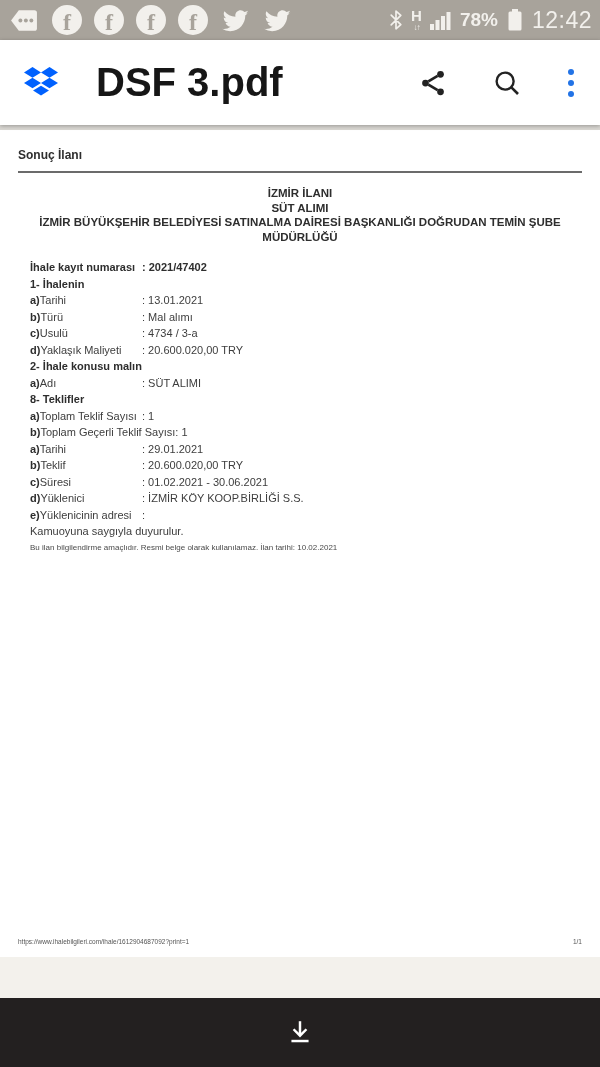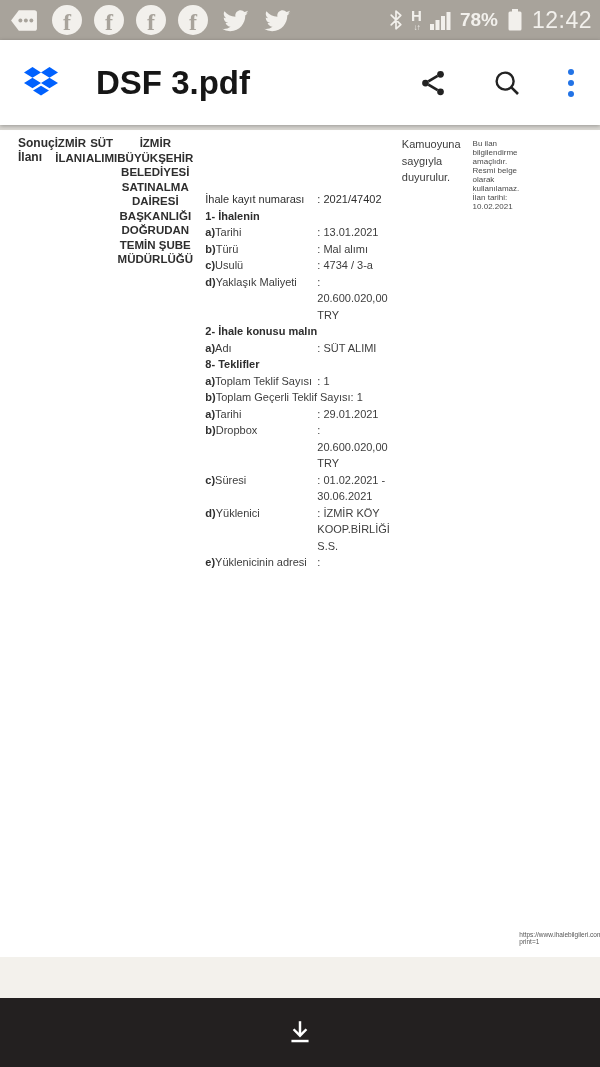--- a/index.html
+++ b/index.html
@@ -19,39 +19,39 @@
     font-family:"Liberation Serif", serif; }
   .net-type { display:flex; flex-direction:column; align-items:center; line-height:1; }
   .net-type .nt-letter { font-size:15px; font-weight:bold; }
   .net-type .nt-arrows { font-size:8px; letter-spacing:-1px; margin-top:1px; }
   .sb-pct { font-size:19px;font-weight:bold; }
   .sb-time { font-size:23px; letter-spacing:0.5px; }
 
   
   .app-header { flex:0 0 85px; background:#ffffff; display:flex; align-items:center;
     padding:0 24px; position:relative; z-index:3; box-shadow:0 1px 4px rgba(0,0,0,0.3); }
-  .hdr-title { flex:1; margin-left:38px; font-size:33px; font-weight:bold; color:#161616; }
+  .hdr-title { flex:1; margin-left:38px; font-size:40px; font-weight:bold; color:#161616; }
   .hdr-actions { display:flex; align-items:center; gap:44px; }
   .dots-menu { display:flex; flex-direction:column; gap:5px; padding:2px; }
   .dots-menu i { width:6px; height:6px; border-radius:50%; background:#2273e6; }
 
   
   .page-strip { flex:0 0 5px; background:#d9d7d2; }
-  .pdf-page { flex:0 0 827px; background:#ffffff; padding:6px 18px 12px;
-    display:flex; position:relative; }
+  .pdf-page { flex:0 0 827px; background:#ffffff; padding:18px 18px 12px;
+    display:flex; flex-direction:column; position:relative; }
   .page-hdr { font-size:12px; font-weight:bold; color:#2e2e2e; }
   .page-rule { border:none; border-top:2px solid #6b6b6b; margin:9px 0 13px; }
   .doc-title { text-align:center; font-size:11.5px; font-weight:bold; color:#2e2e2e;
     line-height:14.5px; }
   .doc-table { margin:15px 0 0 12px; }
   .doc-row { display:flex; font-size:11px; color:#3d3d3d; line-height:16.5px; }
   .doc-row .row-label { display:inline-flex; min-width:112px; }
   .row-prefix { font-weight:bold; color:#2e2e2e; }
   .style-section .row-label, .style-section { font-weight:bold; color:#2e2e2e; }
-  .style-strong { font-weight:normal; color:#2e2e2e;margin-top:40px; }
+  .style-strong { font-weight:bold; color:#2e2e2e; }
   .closing-line { margin-left:12px; font-size:11px; color:#3d3d3d; line-height:16.5px; }
   .disclaimer { margin-left:12px; font-size:8px; color:#4a4a4a; margin-top:3px; }
   .page-footer { margin-top:auto; display:flex; justify-content:space-between;
     align-items:flex-end; font-size:6.5px; color:#555; }
 
   .viewer-gap { flex:1 1 auto; background:#f3f1ec; }
 
   
   .bottom-bar { flex:0 0 69px; background:#232020; display:flex; align-items:center;
     justify-content:center; gap:20px; cursor:pointer; }
@@ -264,21 +264,21 @@
           <span class="row-label">
             <b class="row-prefix">a)</b>
             <span>Tarihi</span>
           </span>
           <span class="row-value">: 29.01.2021</span>
         </div>
 
         <div class="doc-row style-normal">
           <span class="row-label">
             <b class="row-prefix">b)</b>
-            <span>Dropbox</span>
+            <span>Teklif</span>
           </span>
           <span class="row-value">: 20.600.020,00 TRY</span>
         </div>
 
         <div class="doc-row style-normal">
           <span class="row-label">
             <b class="row-prefix">c)</b>
             <span>Süresi</span>
           </span>
           <span class="row-value">: 01.02.2021 - 30.06.2021</span>

